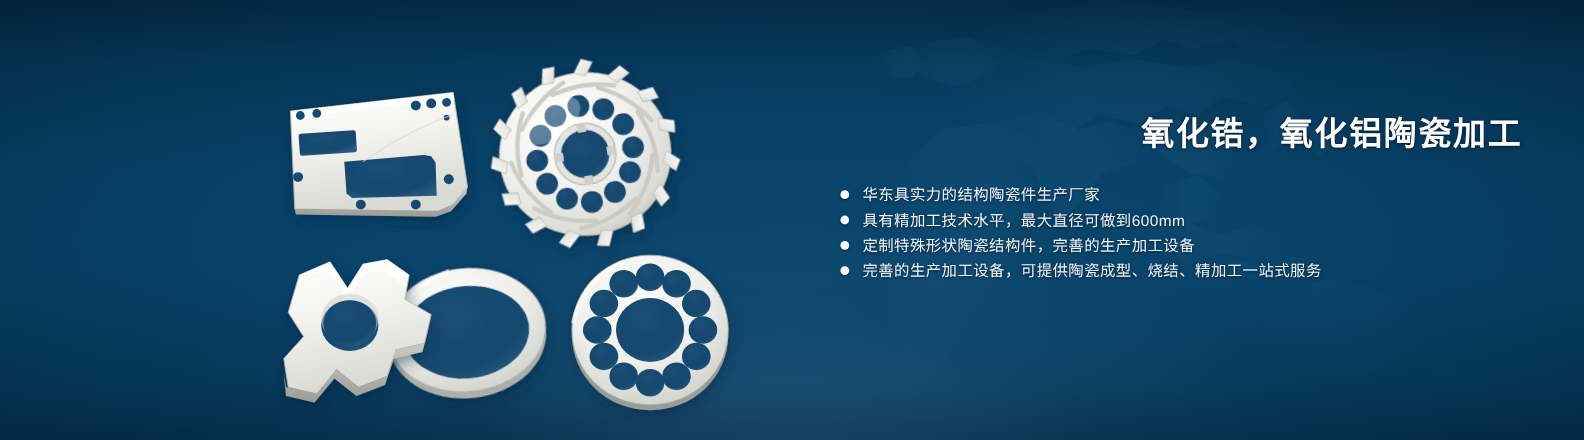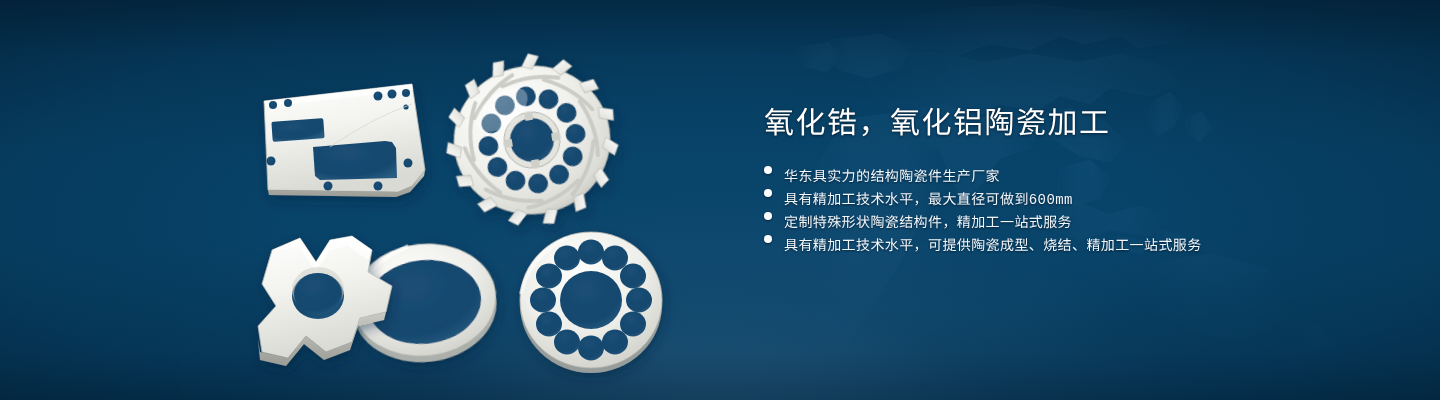--- a/index.html
+++ b/index.html
@@ -84,37 +84,38 @@
   
   .copy {
     position: absolute;
     left: 764px;
     top: 104px;
     width: 620px;
   }
   .headline {
     margin: 0;
     font-size: 30px;
-    font-weight: 400;
+    font-weight: 700;
     line-height: 1.25;
     letter-spacing: 1.5px;
     color: #ffffff;
     text-shadow: 0 1px 3px rgba(0,20,40,0.65), 0 0 1px rgba(0,0,0,0.5);
     white-space: nowrap;
+    text-align: right;
   }
   .bullets {
     list-style: none;
     margin: 24px 0 0 0;
     padding: 0;
   }
   .bullet {
     display: flex;
+    align-items: center;
     height: 23px;
     margin: 0;
-    font-family: Liberation Mono, monospace;
   }
   .dot {
     flex: 0 0 auto;
     width: 8px;
     height: 8px;
     border-radius: 50%;
     background: #ffffff;
     margin-right: 12px;
     box-shadow: 0 1px 2px rgba(0,16,32,0.55);
   }
@@ -367,22 +368,22 @@
       <li class="bullet">
         <span class="dot"></span>
         <span class="bullet-text">华东具实力的结构陶瓷件生产厂家</span>
       </li>
       <li class="bullet">
         <span class="dot"></span>
         <span class="bullet-text">具有精加工技术水平，最大直径可做到600mm</span>
       </li>
       <li class="bullet">
         <span class="dot"></span>
-        <span class="bullet-text">定制特殊形状陶瓷结构件，精加工一站式服务</span>
+        <span class="bullet-text">定制特殊形状陶瓷结构件，完善的生产加工设备</span>
       </li>
       <li class="bullet">
         <span class="dot"></span>
-        <span class="bullet-text">具有精加工技术水平，可提供陶瓷成型、烧结、精加工一站式服务</span>
+        <span class="bullet-text">完善的生产加工设备，可提供陶瓷成型、烧结、精加工一站式服务</span>
       </li>
     </ul>
 
   </div>
 </div>
 
 </body></html>

